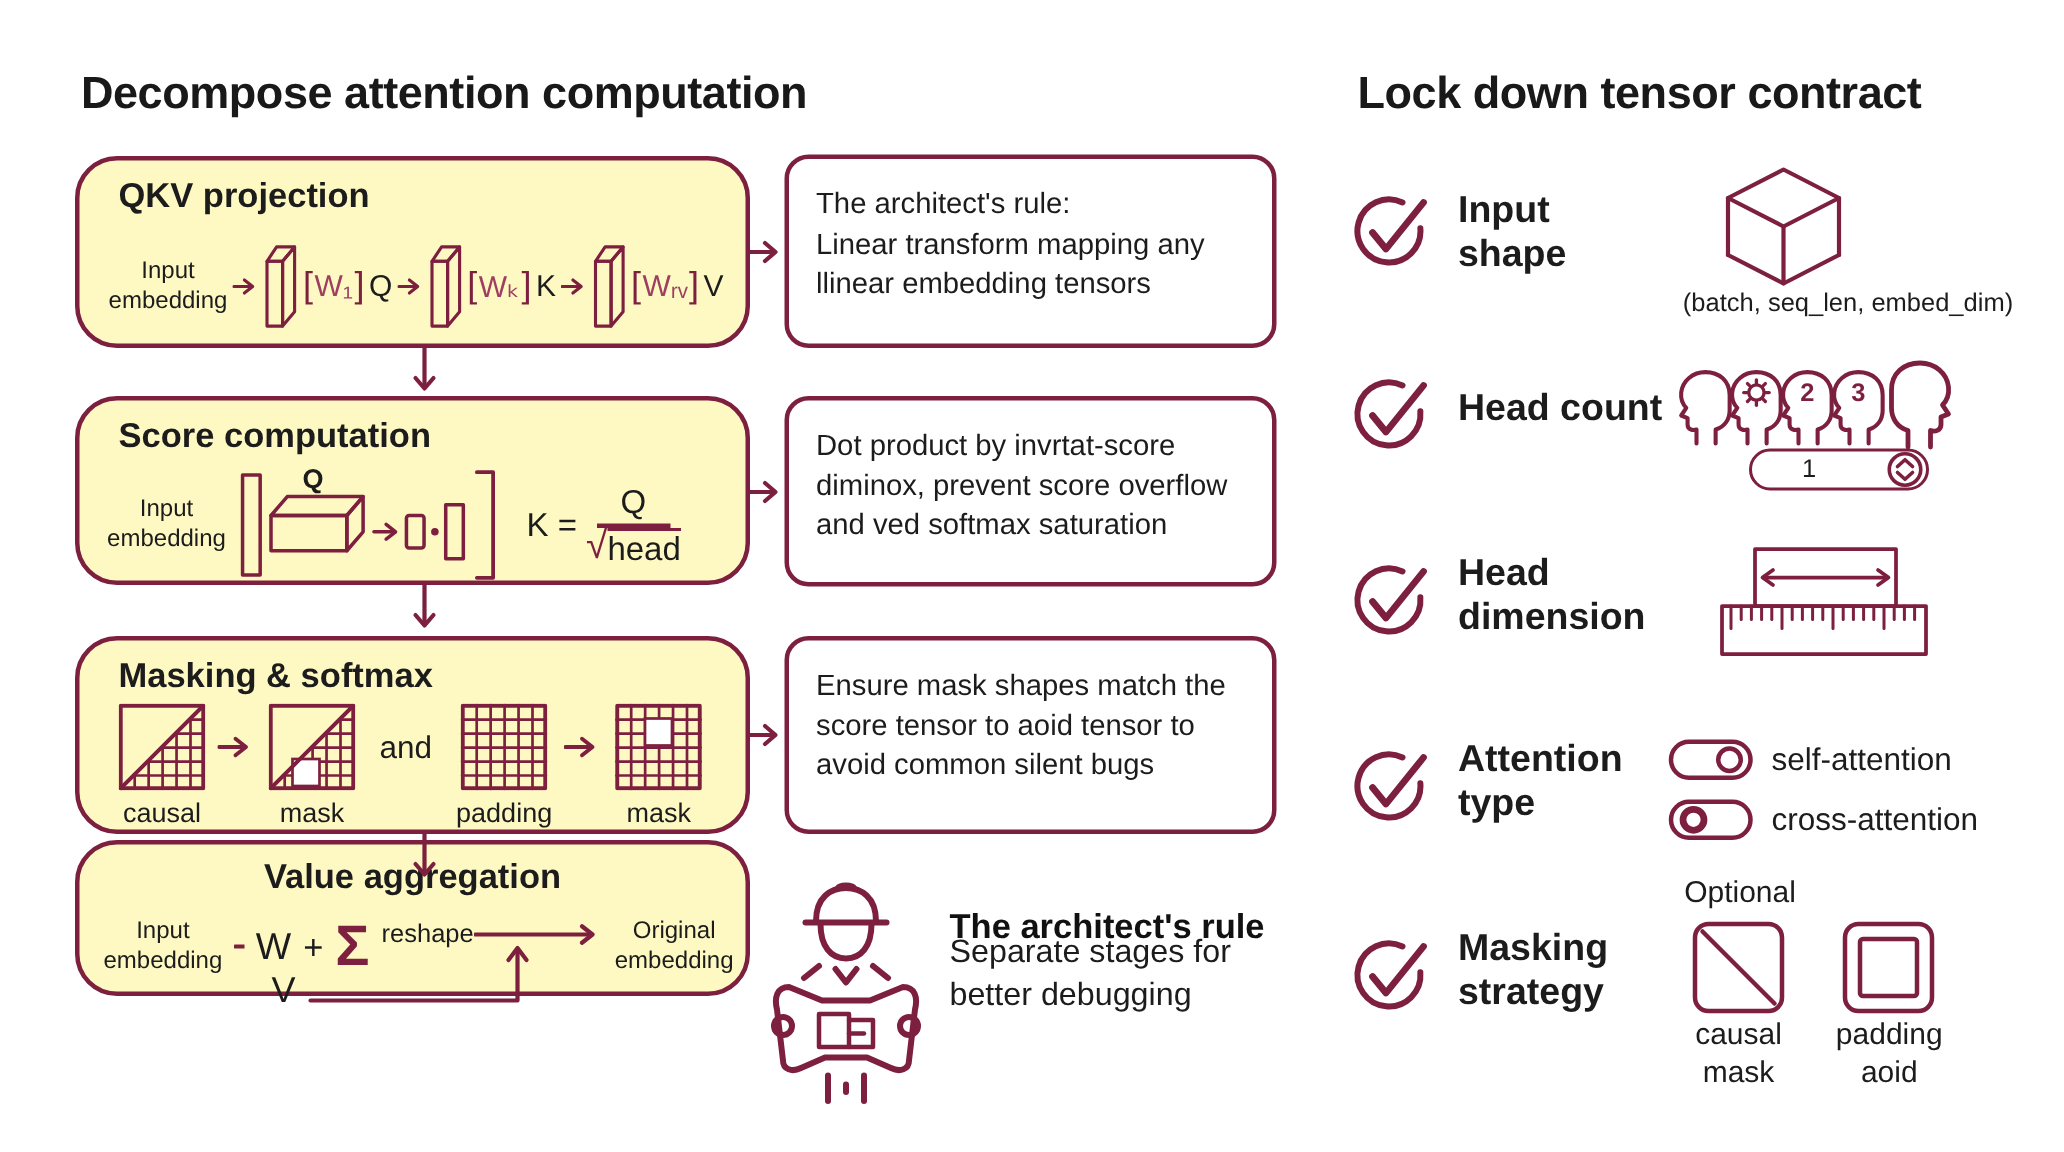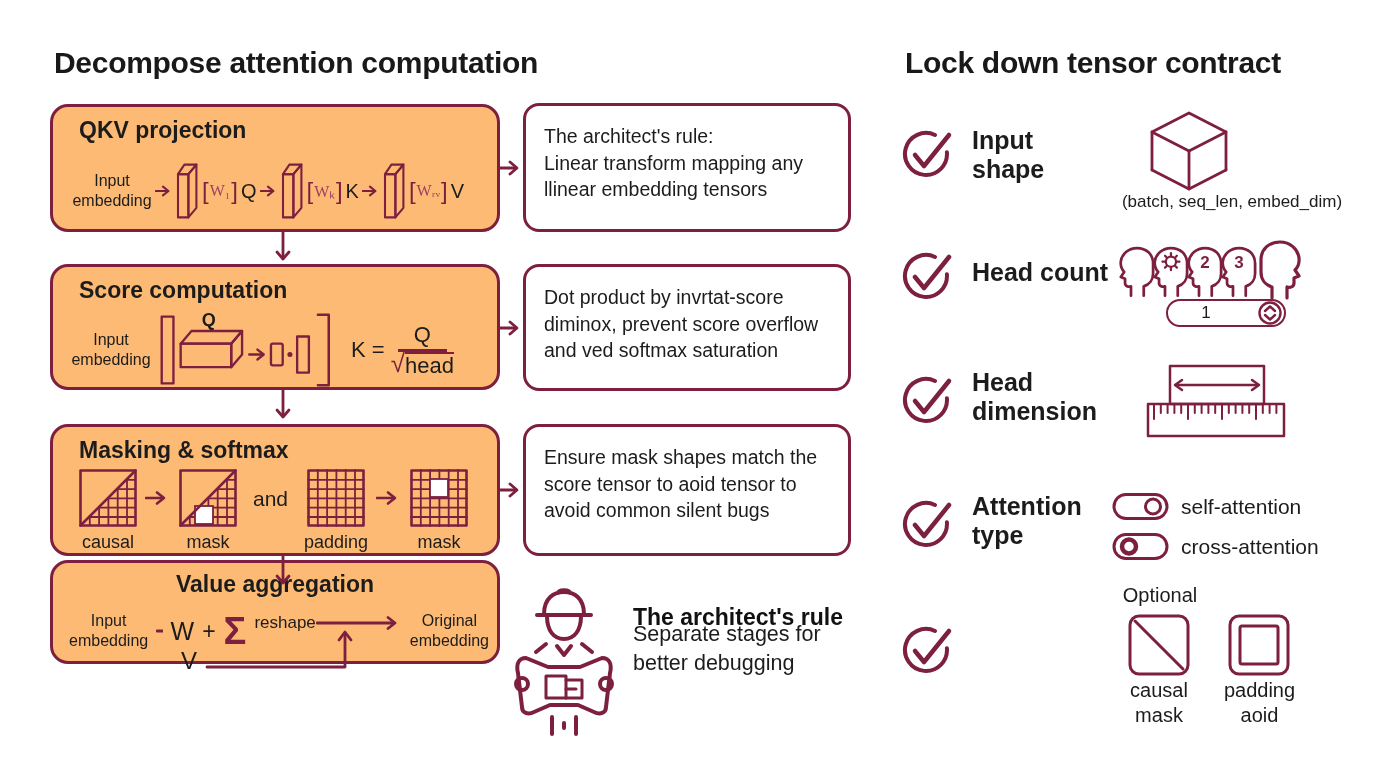--- a/index.html
+++ b/index.html
@@ -6,32 +6,32 @@
     --maroon:#7d1f3f;
     --rose:#9e3f62;
     --ink:#1c1c1c;
   }
   *{margin:0;padding:0;box-sizing:border-box;}
   body{background:#ffffff;font-family:"Liberation Sans","DejaVu Sans",sans-serif;color:var(--ink);}
   #app{position:relative;width:1376px;height:768px;background:#ffffff;overflow:hidden;}
 
   .h1{position:absolute;font-size:30px;font-weight:700;color:#191919;letter-spacing:-0.3px;}
 
-  .stage{position:absolute;border:3px solid var(--maroon);border-radius:18px;background:#fdba74;}
+  .stage{position:absolute;border:3px solid var(--maroon);border-radius:28px;background:#fef9c3;}
   .stage-title{position:absolute;left:26px;top:10px;font-size:23px;font-weight:700;color:var(--ink);}
   .stage-title.center{left:0;width:100%;text-align:center;top:8px;}
 
   .note{position:absolute;border:3px solid var(--maroon);border-radius:16px;background:#fff;padding:17px 16px 0 18px;}
   .note-text{font-size:19.5px;line-height:1.36;color:var(--ink);white-space:pre-line;}
 
   .row{position:absolute;display:flex;align-items:center;}
   .lbl2{font-size:16px;line-height:1.22;text-align:center;color:var(--ink);}
   .tok{display:inline-flex;align-items:center;white-space:nowrap;}
   .brk{font-size:24px;color:var(--maroon);font-weight:400;line-height:1;}
-  .wlab{font-size:16px;color:var(--rose);font-weight:500;padding:0 1px;font-family:Liberation Serif, serif;}
+  .wlab{font-size:20px;color:var(--rose);font-weight:500;padding:0 1px;}
   .qkv-letter{font-size:20px;color:var(--ink);margin:0 1px;}
 
   .frac{display:inline-flex;flex-direction:column;align-items:center;line-height:1.05;}
   .frac .num{font-size:22px;color:var(--ink);padding:0 16px 3px 16px;border-bottom:3px solid var(--maroon);}
   .frac .den{display:flex;align-items:flex-start;margin-top:0px;}
   .frac .rad{font-size:26px;color:var(--maroon);line-height:1;margin-top:-2px;}
   .frac .dentxt{font-size:22px;color:var(--ink);border-top:2.5px solid var(--maroon);}
   .keq{font-size:22px;color:var(--ink);white-space:nowrap;}
 
   .gridcell{display:flex;flex-direction:column;align-items:center;gap:5px;}
@@ -446,20 +446,21 @@
   <svg style="position:absolute;left:1112px;top:532px;" width="58" height="29">
     <rect class="mk" x="2" y="2.5" width="53" height="24" rx="12" stroke-width="3"></rect>
     <circle class="mk" cx="17" cy="14.5" r="7" stroke-width="4.5"></circle>
   </svg>
   <div class="toggle-lbl" style="left:1181px;top:535px;">cross-attention</div>
 
   <svg style="position:absolute;left:901px;top:620px;" width="54" height="54">
     <path class="mk" d="M34 11 A21 21 0 1 0 45.9 28.2" stroke-width="4"></path>
     <polyline class="mk" points="14,31 23,42 48,11" stroke-width="4.5"></polyline>
   </svg>
+  <div class="item-label" style="left:972px;top:618px;width:130px;">Masking strategy</div>
   <div class="optional" style="left:1112px;top:584px;width:96px;">Optional</div>
   <svg style="position:absolute;left:1128px;top:614px;" width="62" height="62">
     <rect class="mk" x="2" y="2" width="58" height="58" rx="9" stroke-width="3"></rect>
     <line class="mk" x1="7" y1="7" x2="55" y2="55" stroke-width="3"></line>
   </svg>
   <svg style="position:absolute;left:1228px;top:614px;" width="62" height="62">
     <rect class="mk" x="2" y="2" width="58" height="58" rx="9" stroke-width="3"></rect>
     <rect class="mk" x="12" y="12" width="38" height="38" rx="2" stroke-width="3"></rect>
   </svg>
   <div class="mask-lbl" style="left:1118px;top:678px;width:82px;">causal mask</div>

